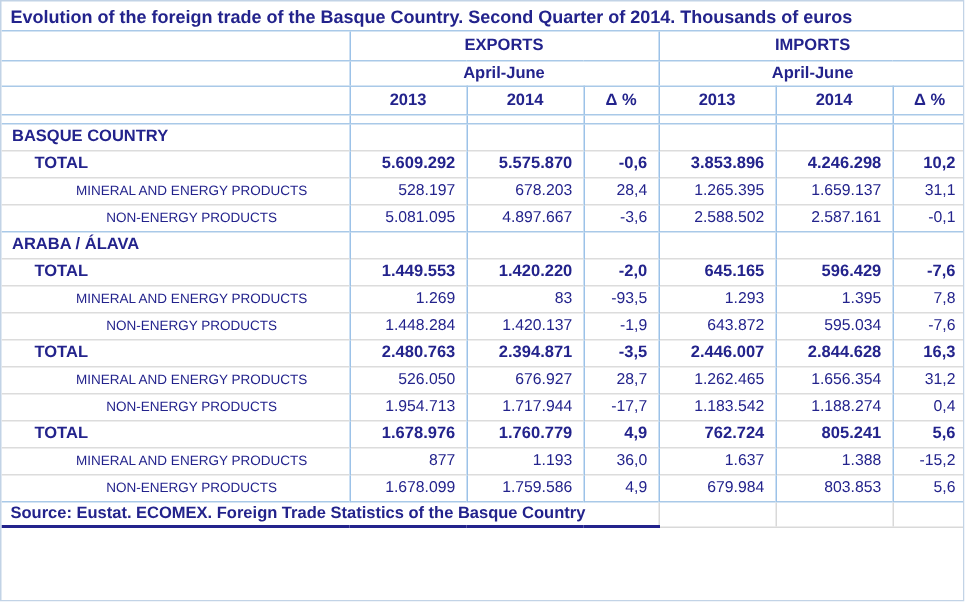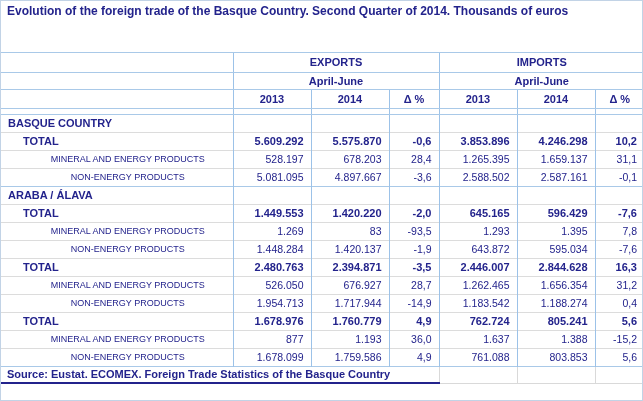--- a/index.html
+++ b/index.html
@@ -14,21 +14,21 @@
     height: 401px;
     border: 1px solid #c2d3e6;
     overflow: hidden;
     background: #ffffff;
   }
   .title {
     font-size: 12px;
     font-weight: bold;
     line-height: 15px;
     padding: 3px 4px 2px 6px;
-    height: 52px;
+    height: 20px;
     border-bottom: 1px solid #a9c9e8;
   }
   table {
     border-collapse: collapse;
     table-layout: fixed;
     width: 643px;
   }
   td, th {
     font-size: 11px;
     overflow: hidden;
@@ -217,21 +217,21 @@
         <td class="vb num">676.927</td>
         <td class="vb num">28,7</td>
         <td class="vb num">1.262.465</td>
         <td class="vb num">1.656.354</td>
         <td class="vb num">31,2</td>
       </tr>
       <tr class="data prod">
         <td class="lbl ind">NON-ENERGY PRODUCTS</td>
         <td class="vb num">1.954.713</td>
         <td class="vb num">1.717.944</td>
-        <td class="vb num">-14,9</td>
+        <td class="vb num">-17,7</td>
         <td class="vb num">1.183.542</td>
         <td class="vb num">1.188.274</td>
         <td class="vb num">0,4</td>
       </tr>
 
       <tr class="data total">
         <td class="lbl ind">TOTAL</td>
         <td class="vb num">1.678.976</td>
         <td class="vb num">1.760.779</td>
         <td class="vb num">4,9</td>
@@ -246,21 +246,21 @@
         <td class="vb num">36,0</td>
         <td class="vb num">1.637</td>
         <td class="vb num">1.388</td>
         <td class="vb num">-15,2</td>
       </tr>
       <tr class="data prod">
         <td class="lbl ind">NON-ENERGY PRODUCTS</td>
         <td class="vb num">1.678.099</td>
         <td class="vb num">1.759.586</td>
         <td class="vb num">4,9</td>
-        <td class="vb num">761.088</td>
+        <td class="vb num">679.984</td>
         <td class="vb num">803.853</td>
         <td class="vb num">5,6</td>
       </tr>
 
       <tr class="srcrow">
         <td class="src" colspan="4">Source: Eustat. ECOMEX. Foreign Trade Statistics of the Basque Country</td>
         <td class="vg"></td>
         <td class="vg"></td>
         <td class="vg"></td>
       </tr>

